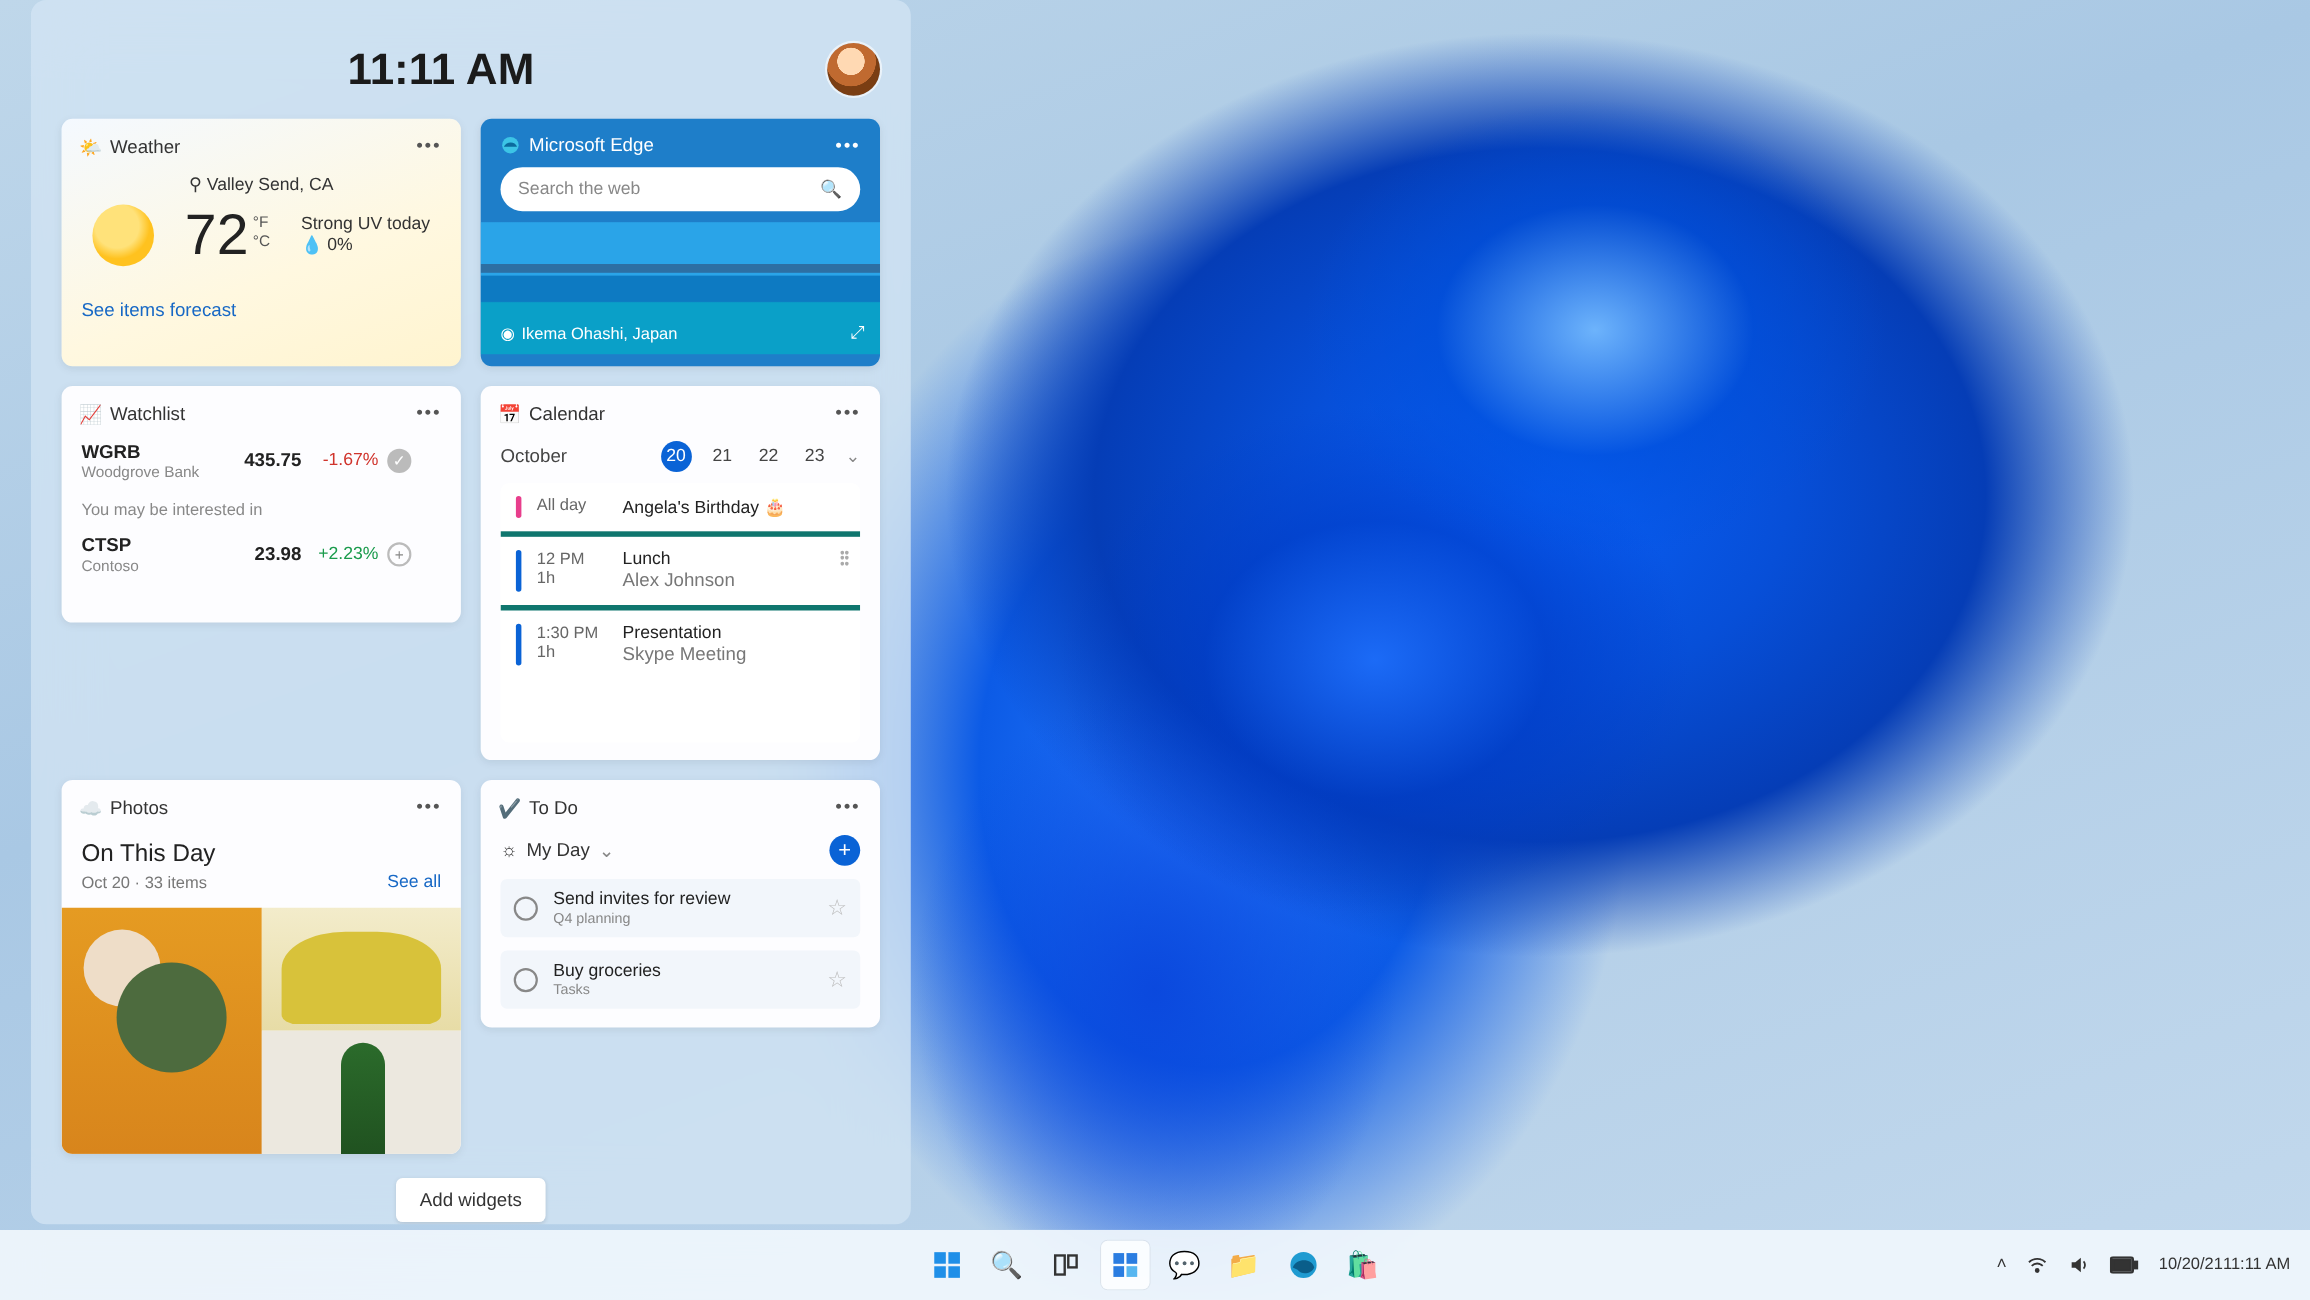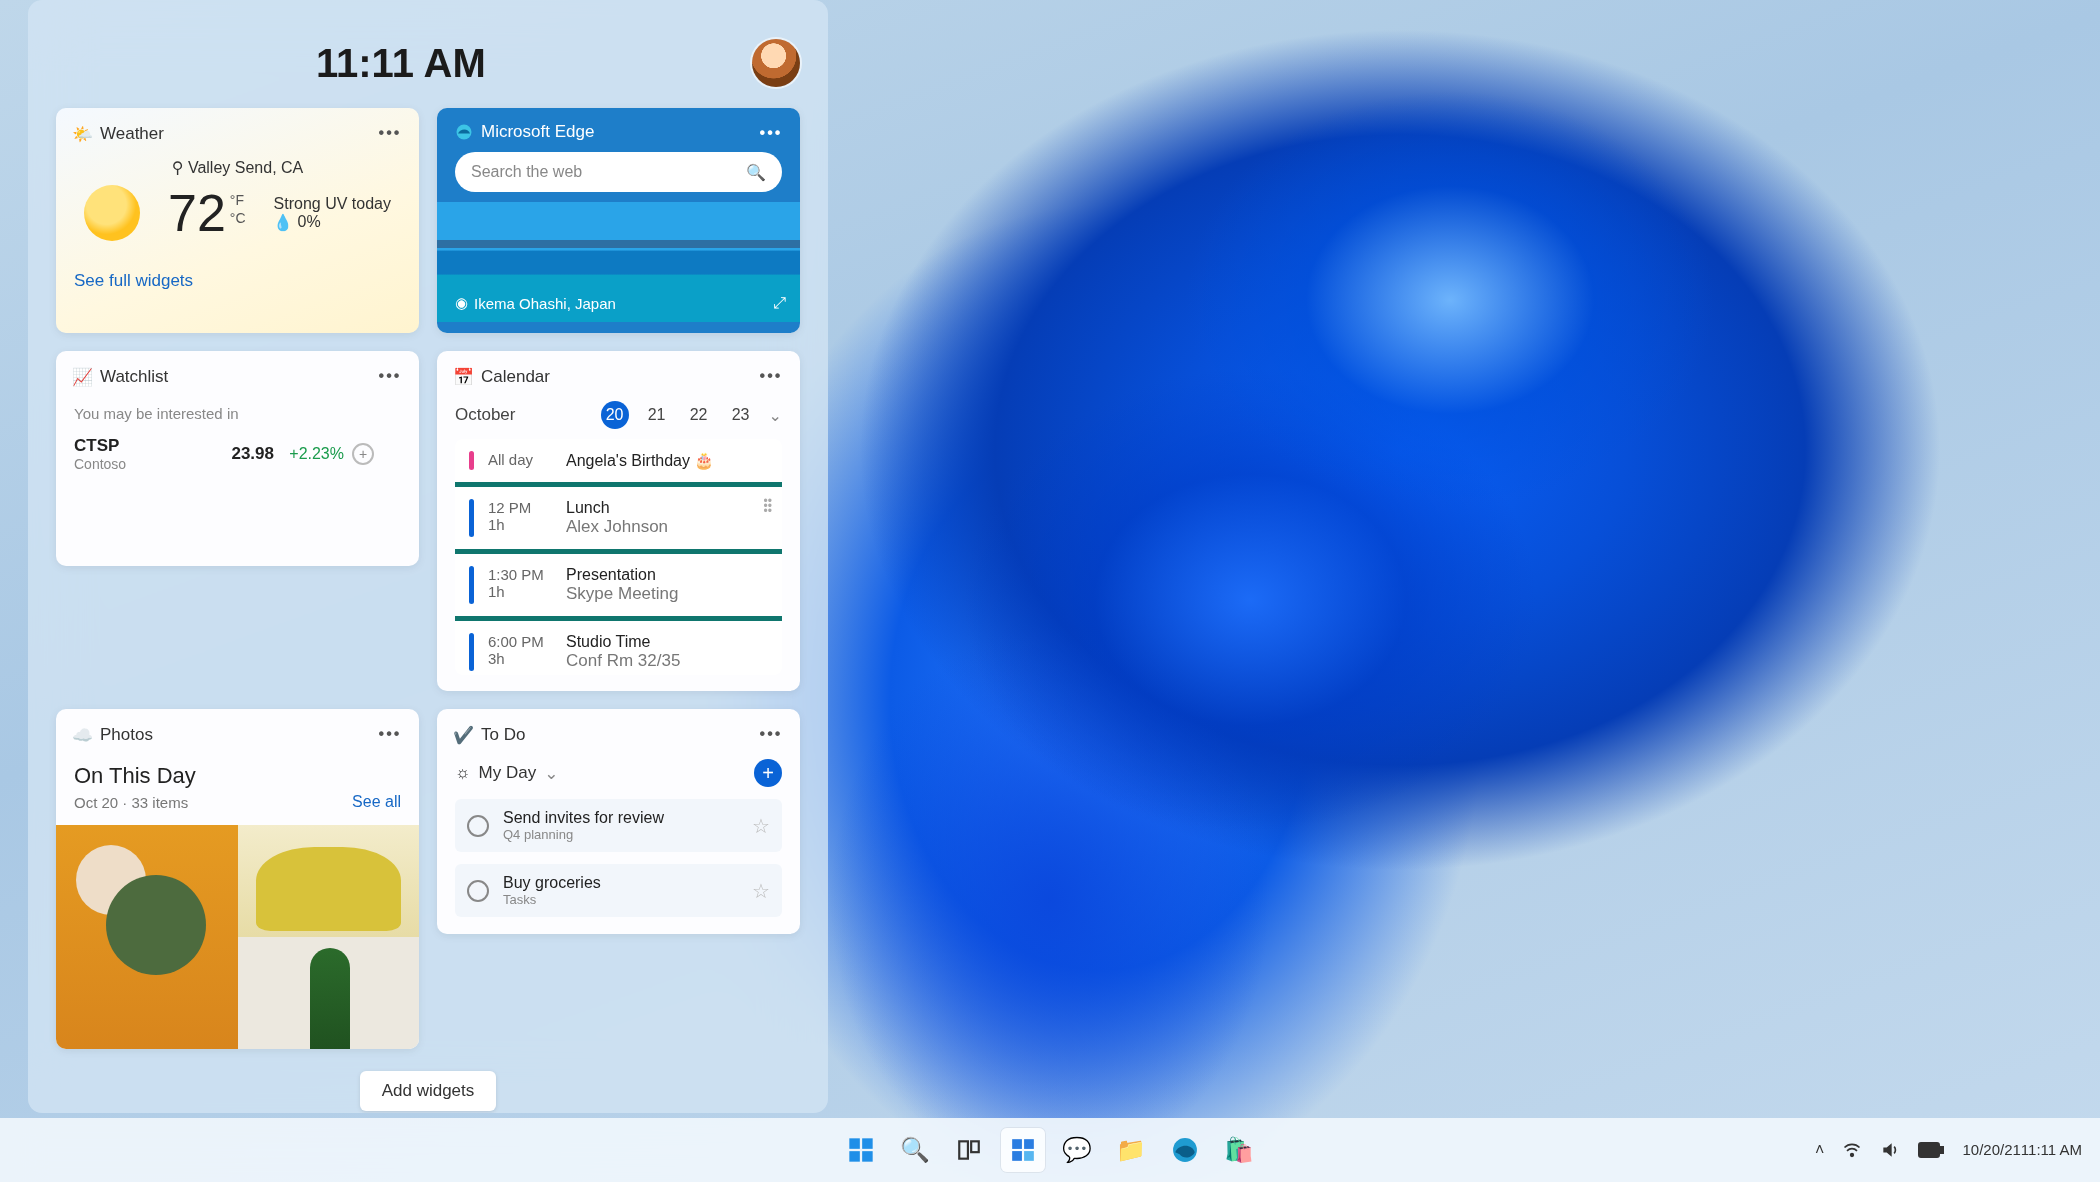--- a/index.html
+++ b/index.html
@@ -166,21 +166,21 @@
             </div>
         </div>
         <div>
           <div class="w-note">Strong UV today</div>
           <div class="w-sub">
               <span>💧</span>
               <span>0%</span>
             </div>
         </div>
       </div>
-      <a class="w-link">See full widgets</a>
+      <a class="w-link">See items forecast</a>
     </div>
 
     <div class="card edge">
       <div class="edge-head">
         <span class="ico">
           <svg width="18" height="18" viewBox="0 0 24 24">
               <circle cx="12" cy="12" r="10" fill="#3cc4e6"></circle>
               <path d="M4 14c3-7 14-7 16 0" fill="#0b6b9e"></path>
             </svg>
         </span>
@@ -204,20 +204,29 @@
 
     <div class="card watch">
       <div class="card-head">
         <span class="ico" style="color:#1768c5">📈</span>
         <span>Watchlist</span>
       </div>
       <div class="more">
           <span>•••</span>
         </div>
       <div id="watch-rows">
+          <div class="tick-row">
+            <div class="tick-sym">
+              <b>WGRB</b>
+              <small>Woodgrove Bank</small>
+            </div>
+  <div class="tick-price">435.75</div>
+  <div class="tick-chg down">-1.67%</div>
+  <div class="tick-act"><span class="circle-btn ck">✓</span></div>
+          </div>
           <div class="watch-note">You may be interested in</div>
           <div class="tick-row">
             <div class="tick-sym">
               <b>CTSP</b>
               <small>Contoso</small>
             </div>
   <div class="tick-price">23.98</div>
   <div class="tick-chg up">+2.23%</div>
   <div class="tick-act"><span class="circle-btn ">+</span></div>
           </div>
@@ -268,31 +277,20 @@
             <div class="e-bar blue"></div>
     <div class="e-time">
               <span>1:30 PM</span>
               <span>1h</span>
             </div>
     <div class="e-body">
               <span>Presentation</span>
               <small>Skype Meeting</small>
             </div>
     </div>
-          <div class="event">
-            <div class="e-bar blue"></div>
-    <div class="e-time">
-              <span>6:00 PM</span>
-              <span>3h</span>
-            </div>
-    <div class="e-body">
-              <span>Studio Time</span>
-              <small>Conf Rm 32/35</small>
-            </div>
-    </div>
         </div>
     </div>
 
     <div class="card photos">
       <div class="card-head">
         <span class="ico" style="color:#1768c5">☁️</span>
         <span>Photos</span>
       </div>
       <div class="more">
           <span>•••</span>

